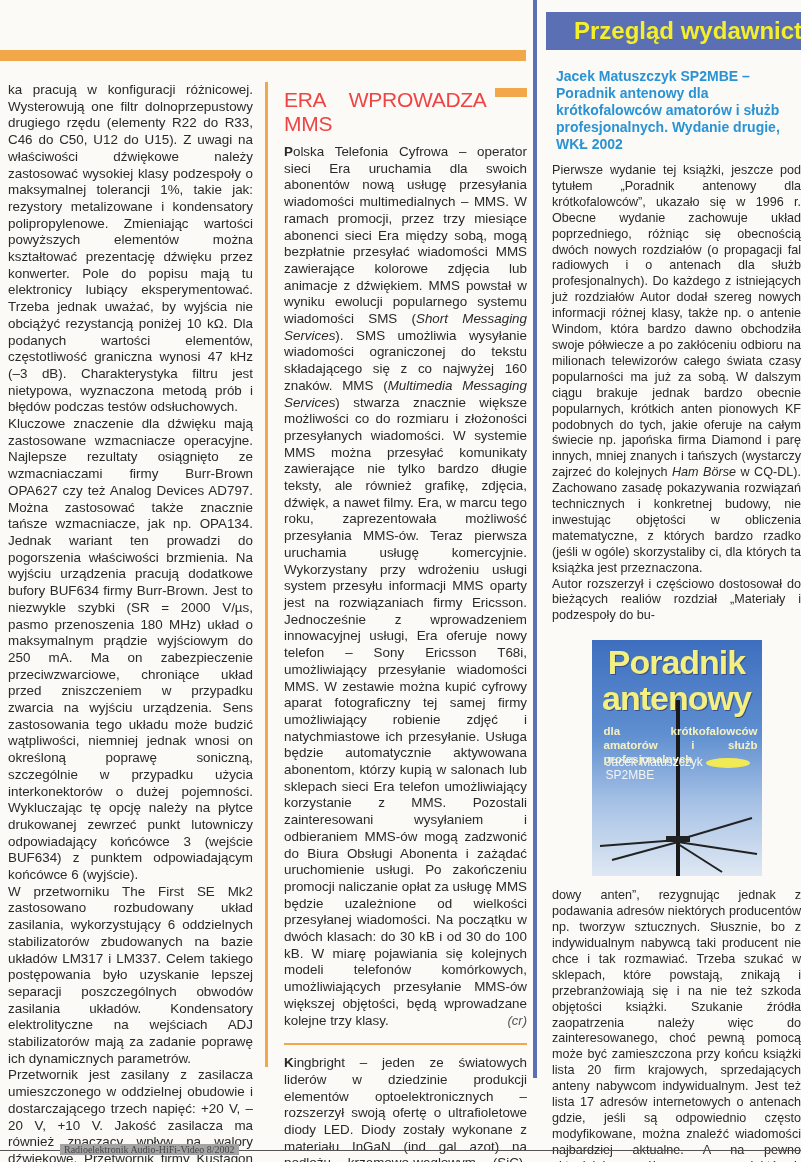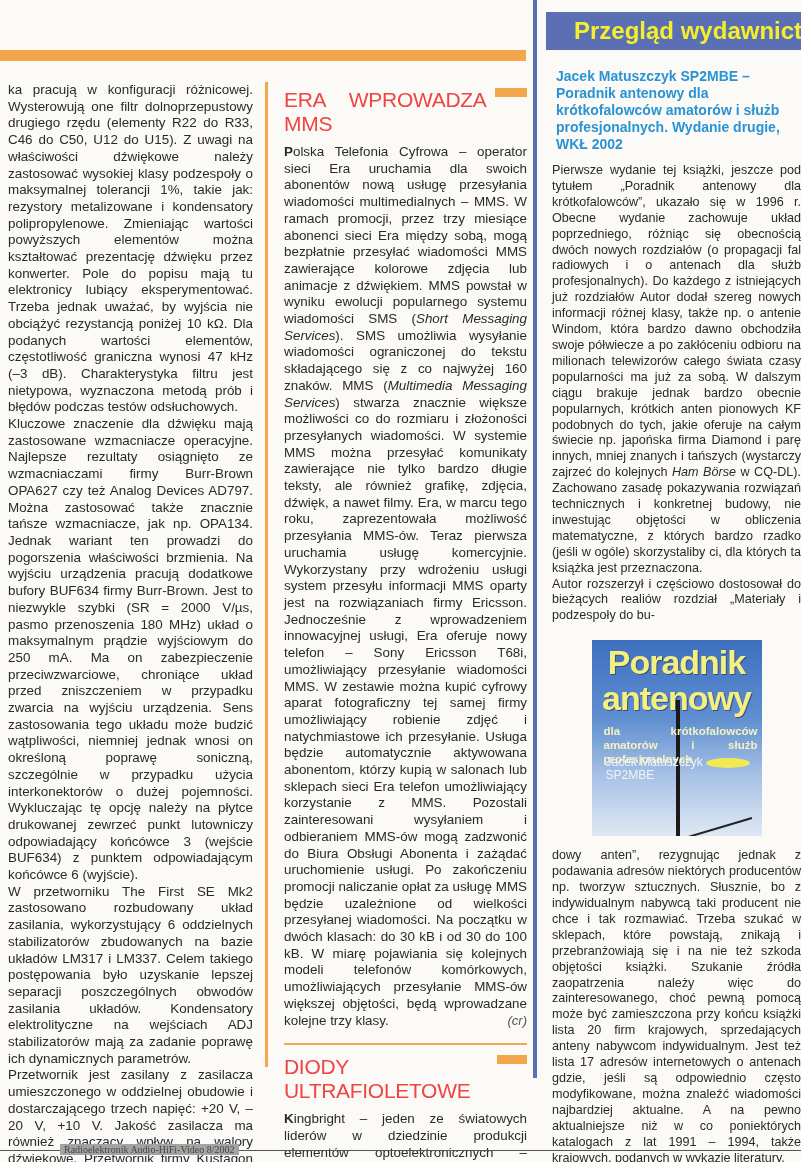--- a/index.html
+++ b/index.html
@@ -16,21 +16,21 @@
   .headline{font-size:21px;line-height:24px;letter-spacing:-0.3px;color:#ef4444;margin:6px 0 8px 0;
             display:flex;align-items:flex-start;}
   .head-tab{display:inline-block;width:38px;height:9px;background:#f2a74a;margin-left:8px;}
   .dropcap{font-weight:bold;}
   .divider{height:2px;background:#f2a74a;margin:14px 0 10px 0;}
   .sig{font-style:italic;font-size:13px;float:right;color:#555;}
   .banner{height:38px;background:#5a6fb4;color:#f5ee2a;font-weight:bold;font-size:24px;line-height:38px;
           padding-left:28px;margin:12px 0 0 0;white-space:nowrap;overflow:hidden;}
   .book-title{color:#2a93d4;font-weight:bold;font-size:14px;line-height:17px;margin:18px 8px 10px 10px;text-align:left;}
   .col3-body{padding:0 0 0 6px;font-size:12.6px;line-height:15.9px;}
-  .cover{width:170px;height:196px;margin:16px auto 12px auto;position:relative;overflow:hidden;
+  .cover{width:170px;height:236px;margin:16px auto 12px auto;position:relative;overflow:hidden;
          background:linear-gradient(180deg,#3e6fbf 0%,#5f8fd0 40%,#a9c3e6 70%,#dfe8f3 100%);}
   .cover .t1{position:absolute;left:0;right:0;top:4px;text-align:center;color:#f4f080;font-weight:bold;
              font-size:34px;line-height:36px;letter-spacing:-1px;text-shadow:1px 1px 0 #3a4d8a;}
   .cover .t2{position:absolute;left:12px;right:4px;top:84px;color:#f6f2c0;font-weight:bold;font-size:11.5px;line-height:14px;}
   .cover .t3{position:absolute;left:14px;top:116px;color:#f4f4f4;font-size:12px;line-height:13px;}
   .cover .logo{position:absolute;right:12px;top:118px;width:44px;height:10px;border-radius:50%;background:#f1ea55;}
   .cover svg{position:absolute;left:0;top:0;}
   .bottom-rule{position:absolute;top:1150px;height:1px;background:#555;}
   .footer-text{position:absolute;left:60px;top:1144px;font-size:10px;color:#444;background:#a3a3a3;padding:0 4px;font-family:Liberation Serif, serif;}
 </style>
@@ -49,24 +49,20 @@
 
 </div>
 
 <div id="col2" class="col">
   <div class="headline">
     <span>ERA WPROWADZA MMS</span>
     <span class="head-tab"></span>
   </div>
   <p><span class="dropcap">P</span><span>olska Telefonia Cyfrowa – operator sieci Era uruchamia dla swoich abonentów nową usługę przesyłania wiadomości multimedialnych – MMS. W ramach promocji, przez trzy miesiące abonenci sieci Era między sobą, mogą bezpłatnie przesyłać wiadomości MMS zawierające kolorowe zdjęcia lub animacje z dźwiękiem. MMS powstał w wyniku ewolucji popularnego systemu wiadomości SMS (</span><i>Short Messaging Services</i><span>). SMS umożliwia wysyłanie wiadomości ograniczonej do tekstu składającego się z co najwyżej 160 znaków. MMS (</span><i>Multimedia Messaging Services</i><span>) stwarza znacznie większe możliwości co do rozmiaru i złożoności przesyłanych wiadomości. W systemie MMS można przesyłać komunikaty zawierające nie tylko bardzo długie teksty, ale również grafikę, zdjęcia, dźwięk, a nawet filmy. Era, w marcu tego roku, zaprezentowała możliwość przesyłania MMS-ów. Teraz pierwsza uruchamia usługę komercyjnie. Wykorzystany przy wdrożeniu usługi system przesyłu informacji MMS oparty jest na rozwiązaniach firmy Ericsson. Jednocześnie z wprowadzeniem innowacyjnej usługi, Era oferuje nowy telefon – Sony Ericsson T68i, umożliwiający przesyłanie wiadomości MMS. W zestawie można kupić cyfrowy aparat fotograficzny tej samej firmy umożliwiający robienie zdjęć i natychmiastowe ich przesyłanie. Usługa będzie automatycznie aktywowana abonentom, którzy kupią w salonach lub sklepach sieci Era telefon umożliwiający korzystanie z MMS. Pozostali zainteresowani wysyłaniem i odbieraniem MMS-ów mogą zadzwonić do Biura Obsługi Abonenta i zażądać uruchomienie usługi. Po zakończeniu promocji naliczanie opłat za usługę MMS będzie uzależnione od wielkości przesyłanej wiadomości. Na początku w dwóch klasach: do 30 kB i od 30 do 100 kB. W miarę pojawiania się kolejnych modeli telefonów komórkowych, umożliwiających przesyłanie MMS-ów większej objętości, będą wprowadzane kolejne trzy klasy.</span> <span class="sig">(cr)</span></p>
   <div class="divider"></div>
-  <div class="headline">
-    <span>DIODY ULTRAFIOLETOWE</span>
-    <span class="head-tab"></span>
-  </div>
   <p><span class="dropcap">K</span><span>ingbright – jeden ze światowych liderów w dziedzinie produkcji elementów optoelektronicznych – rozszerzył swoją ofertę o ultrafioletowe diody LED. Diody zostały wykonane z materiału InGaN (ind gal azot) na podłożu krzemowo-węglowym (SiC), typowa długość emitowanej fali wynosi 400 nm. Dostępne są elementy w obudowach o średnicy 3 oraz 5 mm. Diody te, poza typowym wykorzystaniem do podświetlania i iluminacji, mogą znaleźć zastosowanie w testerach banknotów. Pod wpływem promieniowania ultrafioletowego widoczne stają się znaki, umieszczone na banknotach w celu zabezpieczenia ich przed sfałszowaniem.</span> </p>
 </div>
 
 <div id="col3" class="col">
   <div class="banner">Przegląd wydawnictw</div>
   <div class="book-title">Jacek Matuszczyk SP2MBE – Poradnik antenowy dla krótkofalowców amatorów i służb profesjonalnych. Wydanie drugie, WKŁ 2002</div>
   <div class="col3-body">
     <p><span>Pierwsze wydanie tej książki, jeszcze pod tytułem „Poradnik antenowy dla krótkofalowców”, ukazało się w 1996 r. Obecne wydanie zachowuje układ poprzedniego, różniąc się obecnością dwóch nowych rozdziałów (o propagacji fal radiowych i o antenach dla służb profesjonalnych). Do każdego z istniejących już rozdziałów Autor dodał szereg nowych informacji różnej klasy, także np. o antenie Windom, która bardzo dawno obchodziła swoje półwiecze a po zakłóceniu odbioru na milionach telewizorów całego świata czasy popularności ma już za sobą. W dalszym ciągu brakuje jednak bardzo obecnie popularnych, krótkich anten pionowych KF podobnych do tych, jakie oferuje na całym świecie np. japońska firma Diamond i parę innych, mniej znanych i tańszych (wystarczy zajrzeć do kolejnych </span><i>Ham Börse</i><span> w CQ-DL). Zachowano zasadę pokazywania rozwiązań technicznych i konkretnej budowy, nie inwestując objętości w obliczenia matematyczne, z których bardzo rzadko (jeśli w ogóle) skorzystaliby ci, dla których ta książka jest przeznaczona.</span></p>
     <p>Autor rozszerzył i częściowo dostosował do bieżących realiów rozdział „Materiały i podzespoły do bu-</p>
 

